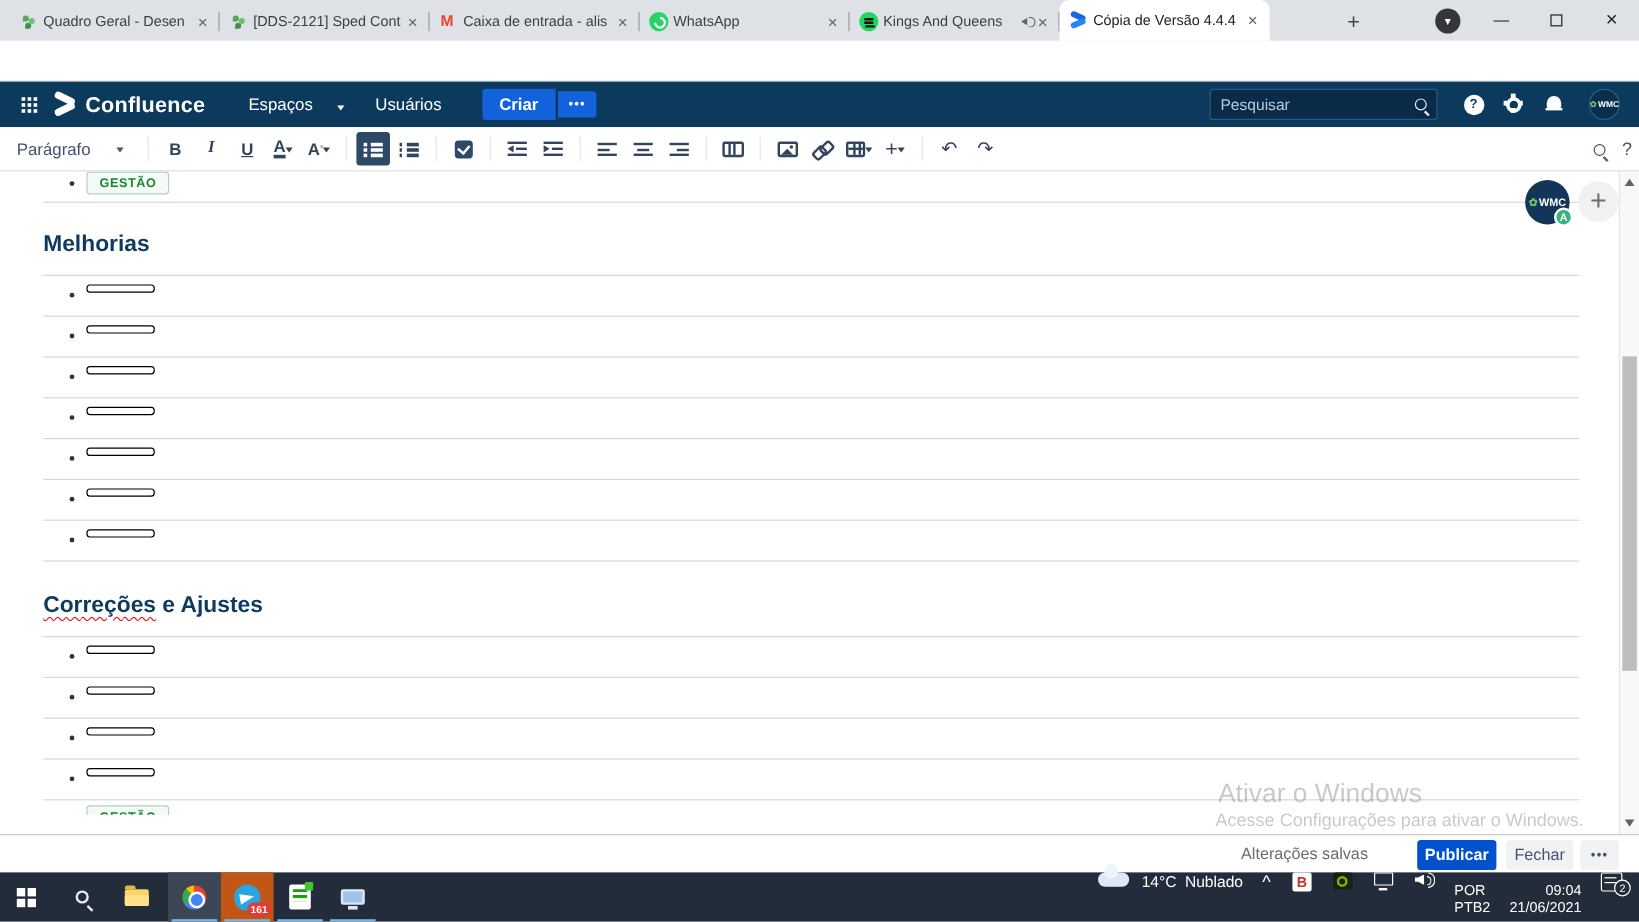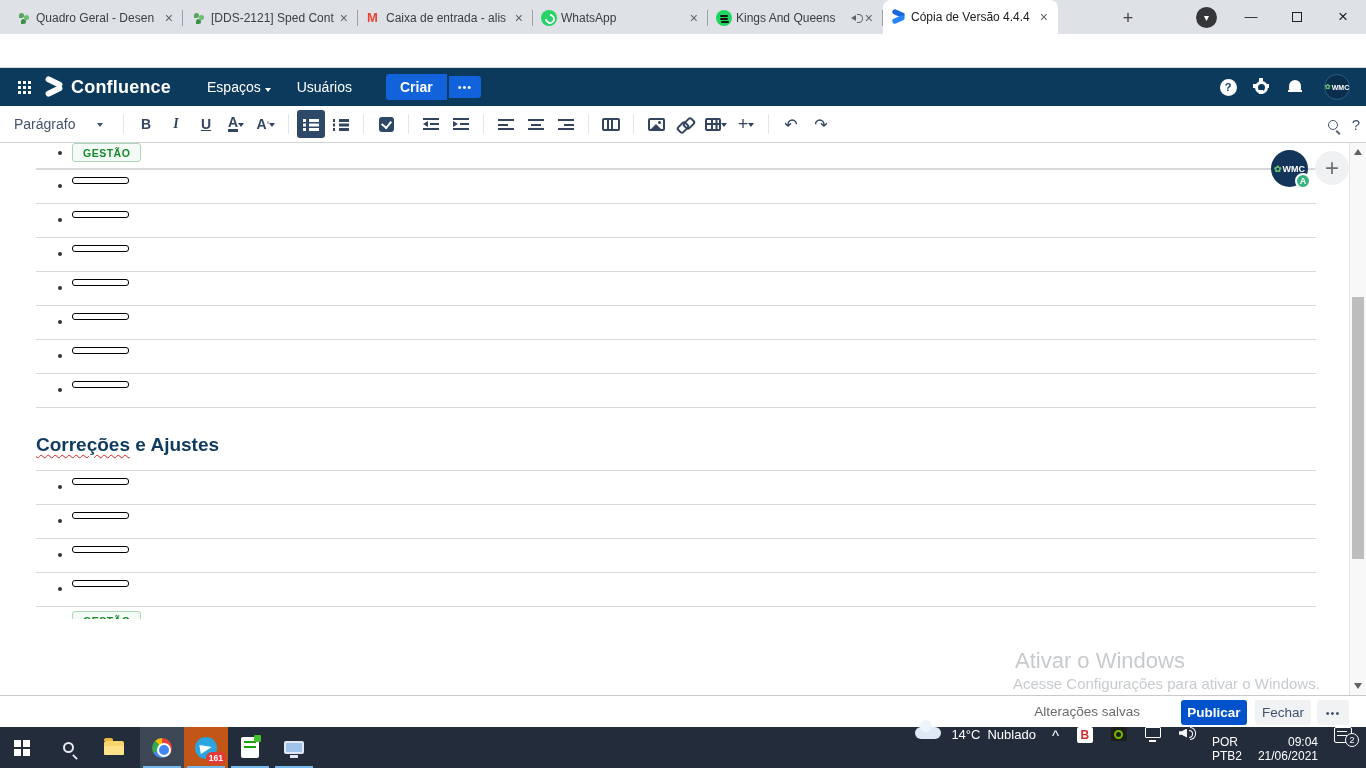--- a/index.html
+++ b/index.html
@@ -54,21 +54,21 @@
   .avatarA{width:24px;height:24px;border-radius:50%;background:#6b39c4;color:#fff;font-size:13px;font-weight:700;display:flex;align-items:center;justify-content:center}
   
   #cfheader{position:absolute;left:0;top:68px;width:1366px;height:38px;background:#0c3a5d;color:#fff;display:flex;align-items:center}
   .ic-grid{width:3px;height:3px;background:#fff;box-shadow:5px 0 0 #fff,10px 0 0 #fff,0 5px 0 #fff,5px 5px 0 #fff,10px 5px 0 #fff,0 10px 0 #fff,5px 10px 0 #fff,10px 10px 0 #fff;margin:-10px 0 0 18px}
   .cf-mark{position:relative;width:22px;height:20px;margin-left:22px}
   .cf-mark::before,.cf-mark::after{content:"";position:absolute;width:18px;height:6px;border-radius:5px;background:#fff}
   .cf-mark::before{left:2px;top:2px;transform:rotate(26deg)}
   .cf-mark::after{left:2px;top:11px;transform:rotate(-26deg)}
   .cf-name{font-size:18px;font-weight:700;margin-left:6px;letter-spacing:.2px}
   .cf-nav{display:flex;align-items:center;margin-left:36px;gap:26px;font-size:14px}
-  .cf-navitem{display:flex;align-items:flex-end;gap:4px}
+  .cf-navitem{display:flex;align-items:flex-end;gap:20px}
   .dd{width:0;height:0;border:3.5px solid transparent;border-top:4.5px solid currentColor;margin-top:4px}
   .btn-criar{margin-left:34px;background:#1263db;border-radius:3px 0 0 3px;padding:5px 14px;font-size:14px;font-weight:700}
   .btn-cmore{margin-left:2px;background:#1263db;border-radius:0 3px 3px 0;padding:5px 9px;font-size:11px;letter-spacing:1px}
   .cf-search{position:absolute;left:1008px;top:6px;width:190px;height:26px;background:rgba(9,42,69,.9);border:1px solid #275a84;border-radius:3px;display:flex;align-items:center;padding:0 8px;color:#b9c9d8;font-size:13px}
   .cf-search .mag{border-color:#dfe8f0}
   .cf-search .mag::after{background:#dfe8f0}
   .hd-ic{position:absolute;top:7px;width:24px;height:24px;display:flex;align-items:center;justify-content:center}
   .circQ{width:17px;height:17px;border-radius:50%;background:#fff;color:#0c3a5d;font-size:11px;font-weight:700;display:flex;align-items:center;justify-content:center}
   .gear{position:relative;width:13px;height:13px;border-radius:50%;border:3.5px solid #fff}
   .gear::before{content:"";position:absolute;left:1px;top:-6px;width:4px;height:4px;background:#fff;box-shadow:0 12px 0 #fff,-6px 6px 0 #fff,6px 6px 0 #fff}
@@ -291,20 +291,24 @@
     <span class="cf-navitem">
         <span>Espaços</span>
         <span class="dd"></span>
       </span>
     <span class="cf-navitem">
         <span>Usuários</span>
       </span>
   </div>
   <span class="btn-criar">Criar</span>
   <span class="btn-cmore">•••</span>
+  <div class="cf-search">
+    <span style="flex:1">Pesquisar</span>
+    <span class="mag"></span>
+  </div>
   <div class="hd-ic" style="left:1216px">
       <span class="circQ">?</span>
     </div>
   <div class="hd-ic" style="left:1249px">
       <span class="gear"></span>
     </div>
   <div class="hd-ic" style="left:1283px">
       <span class="bellic"></span>
     </div>
   <div class="hd-avatar">
@@ -393,20 +397,21 @@
 
 <div id="content">
   <div id="col">
     <div id="toprow">
       <span class="bullet"></span>
       <span class="badge c-green">GESTÃO</span>
     </div>
 
     <div>
 
+        <h2 class="sect" style="margin-top:24px;margin-bottom:14px"><span>Melhorias</span></h2>
         <div class="rows">
 
             <div class="row">
               <span class="bullet"></span>
               <span class="badge"></span>
               <span class="rtxt"></span>
 
             </div>
 
             <div class="row">

